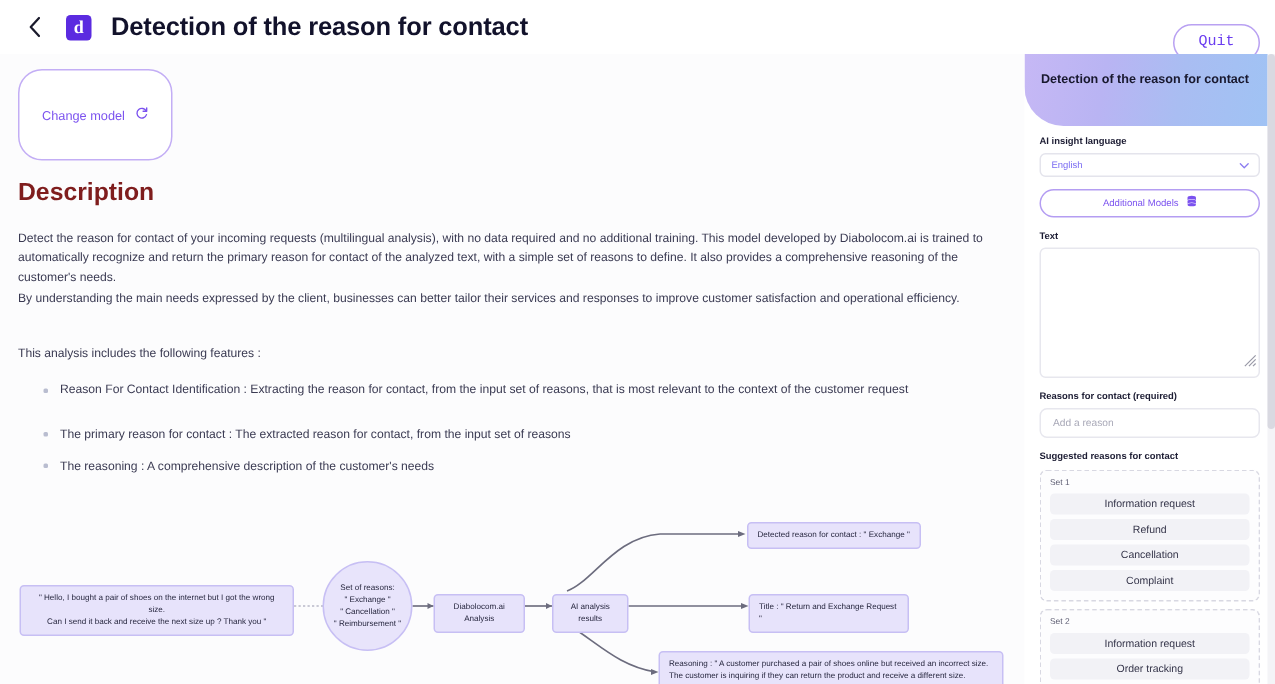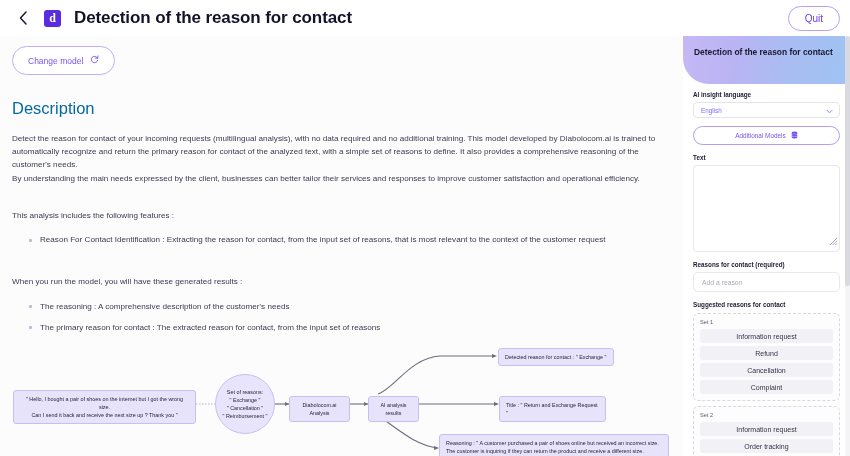--- a/index.html
+++ b/index.html
@@ -26,43 +26,43 @@
     width: 17px; height: 17px; margin-left: 8px; border-radius: 3px;
     background: #5b2be0; color: #fff; font-size: 12px; font-weight: 700;
     display: flex; align-items: center; justify-content: center;
     line-height: 1; font-family: "Liberation Serif", serif;
   }
   .app-title {
     margin-left: 13px; font-size: 17px; font-weight: 700; color: #12122b;
     letter-spacing: -0.1px;
   }
   .quit-btn {
-    position: absolute; right: 10px; top: 6px;
+    position: absolute; right: 10px; top: 16px;
     border: 1px solid #b9a1f2; border-radius: 14px;
     background: #ffffff; color: #6b3df0;
     font-size: 10px; padding: 6px 16px; cursor: pointer;
-    font-family: Liberation Sans, sans-serif;
+    font-family: Liberation Mono, monospace;
   }
 
   
   .content {
     position: absolute; top: 36px; left: 0; width: 683px; height: 420px;
     background: #fcfcfd; overflow: hidden;
   }
   .change-model {
     margin: 10px 0 0 12px;
     display: inline-flex; align-items: center; gap: 7px;
     border: 1px solid #c3aef5; border-radius: 16px;
     background: #fff; color: #7b52ef;
-    font-size: 8.5px; padding: 8px 15px; cursor: pointer;
+    font-size: 8.5px; padding: 24px 15px; cursor: pointer;
   }
   .refresh-ico { display:block; }
 
   .section-title {
-    margin: 24px 0 0 12px; font-size: 16.5px; font-weight: 400; color: #0369a1;
+    margin: 12px 0 0 12px; font-size: 16.5px; font-weight: 700; color: #7f1d1d;
   }
   .para {
     margin: 14px 12px 0 12px; font-size: 8.1px; line-height: 1.63; color: #3a3a52;
     max-width: 645px;
   }
   .para.tight { margin-top: 24px; }
   ul.feat { margin: 8px 0 0 30px; list-style: none; }
   ul.feat li {
     position: relative; font-size: 8.1px; line-height: 1.5; color: #3a3a52;
     padding: 4.5px 0 4.5px 10px;
@@ -184,24 +184,23 @@
     <h1 class="section-title">Description</h1>
 
     <p class="para" style="white-space: pre-line;">Detect the reason for contact of your incoming requests (multilingual analysis), with no data required and no additional training. This model developed by Diabolocom.ai is trained to automatically recognize and return the primary reason for contact of the analyzed text, with a simple set of reasons to define. It also provides a comprehensive reasoning of the customer's needs.
 By understanding the main needs expressed by the client, businesses can better tailor their services and responses to improve customer satisfaction and operational efficiency.</p>
 
     <p class="para tight">This analysis includes the following features :</p>
     <ul class="feat">
       <li>Reason For Contact Identification : Extracting the reason for contact, from the input set of reasons, that is most relevant to the context of the customer request</li>
     </ul>
 
-    <p class="para tight">When you run the model, you will have these generated results :</p>
     <ul class="feat">
+      <li>The primary reason for contact : The extracted reason for contact, from the input set of reasons</li>
       <li>The reasoning : A comprehensive description of the customer's needs</li>
-      <li>The primary reason for contact : The extracted reason for contact, from the input set of reasons</li>
     </ul>
 
     
     <div class="diagram">
       <svg width="683" height="156">
 
         <line x1="196" y1="68" x2="216" y2="68" stroke="#b8b8c8" stroke-width="1" stroke-dasharray="1.5,1.5"></line>
 
         <line x1="275" y1="68" x2="289" y2="68" stroke="#6c6c7e" stroke-width="1.1"></line>
         <polygon points="289,68 285,66 285,70" fill="#6c6c7e"></polygon>

